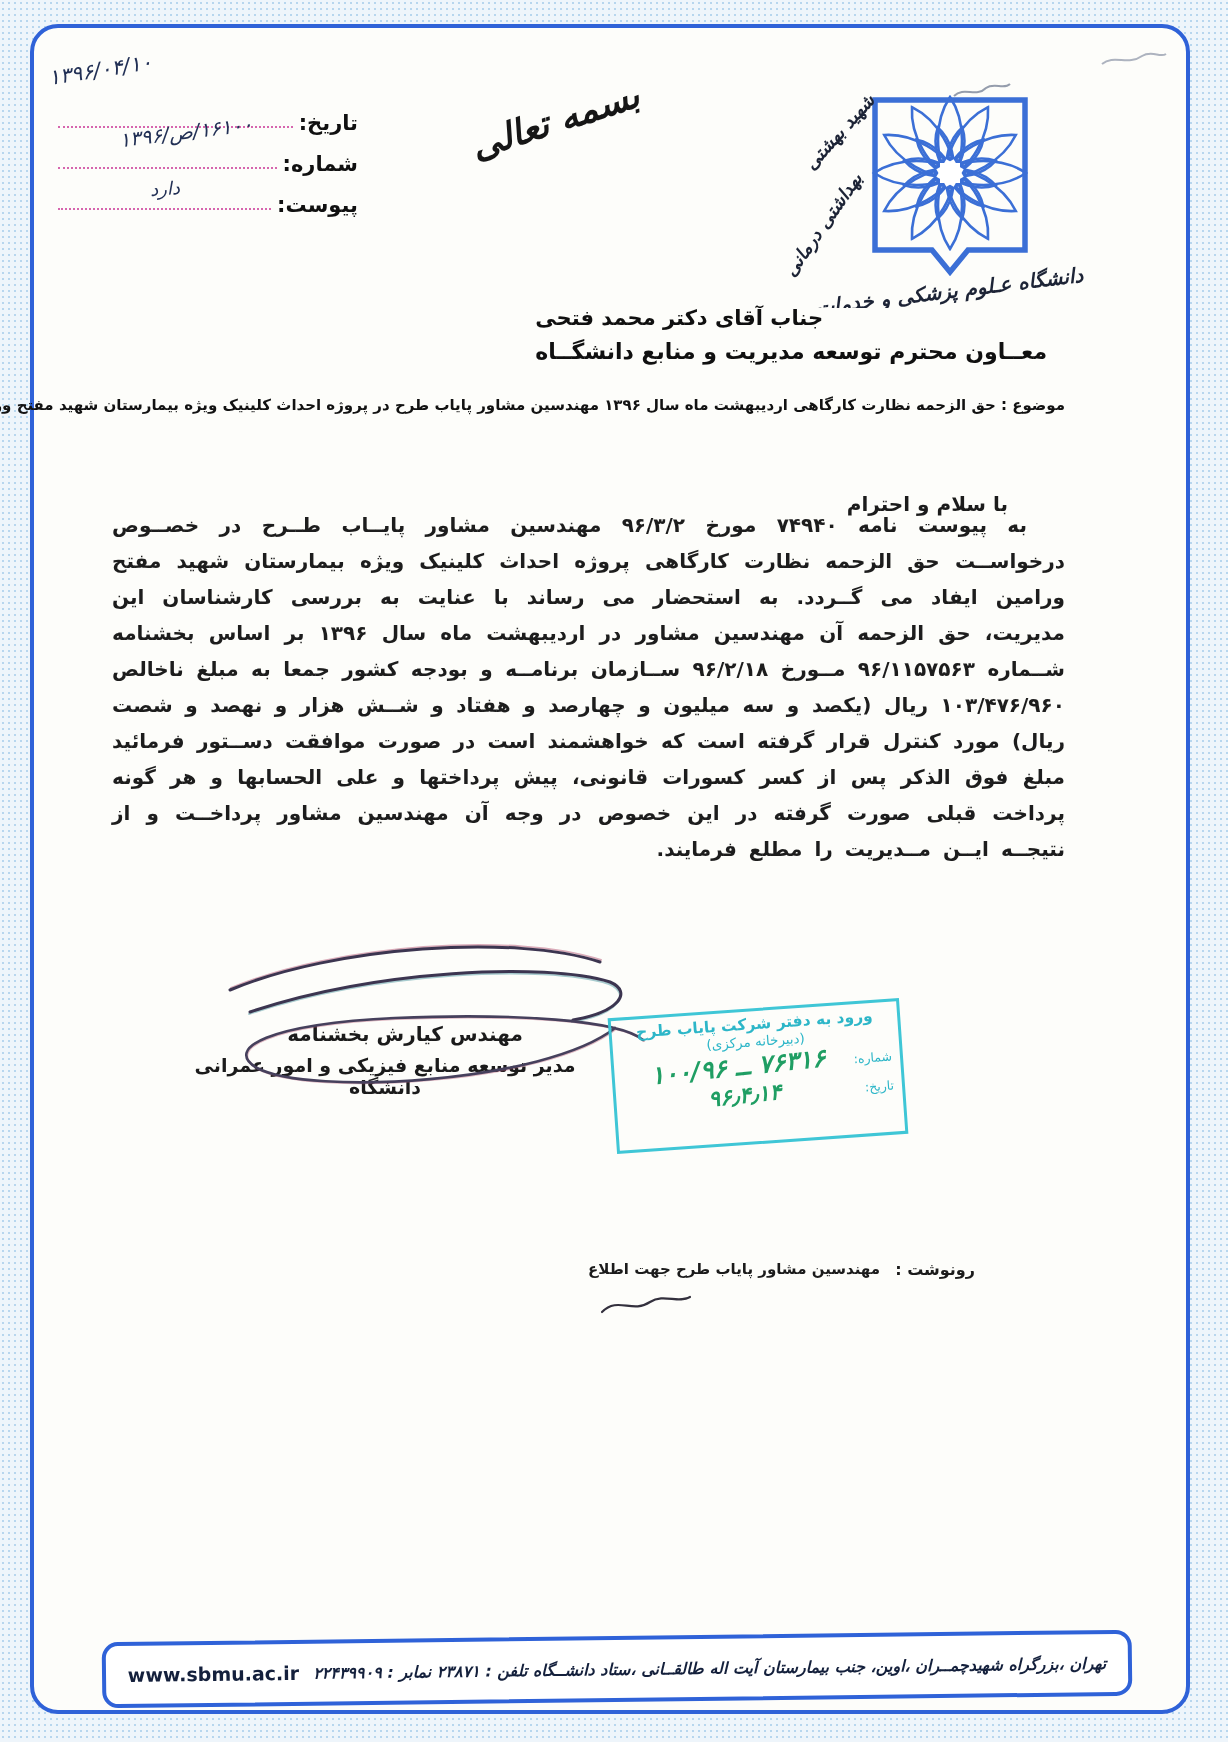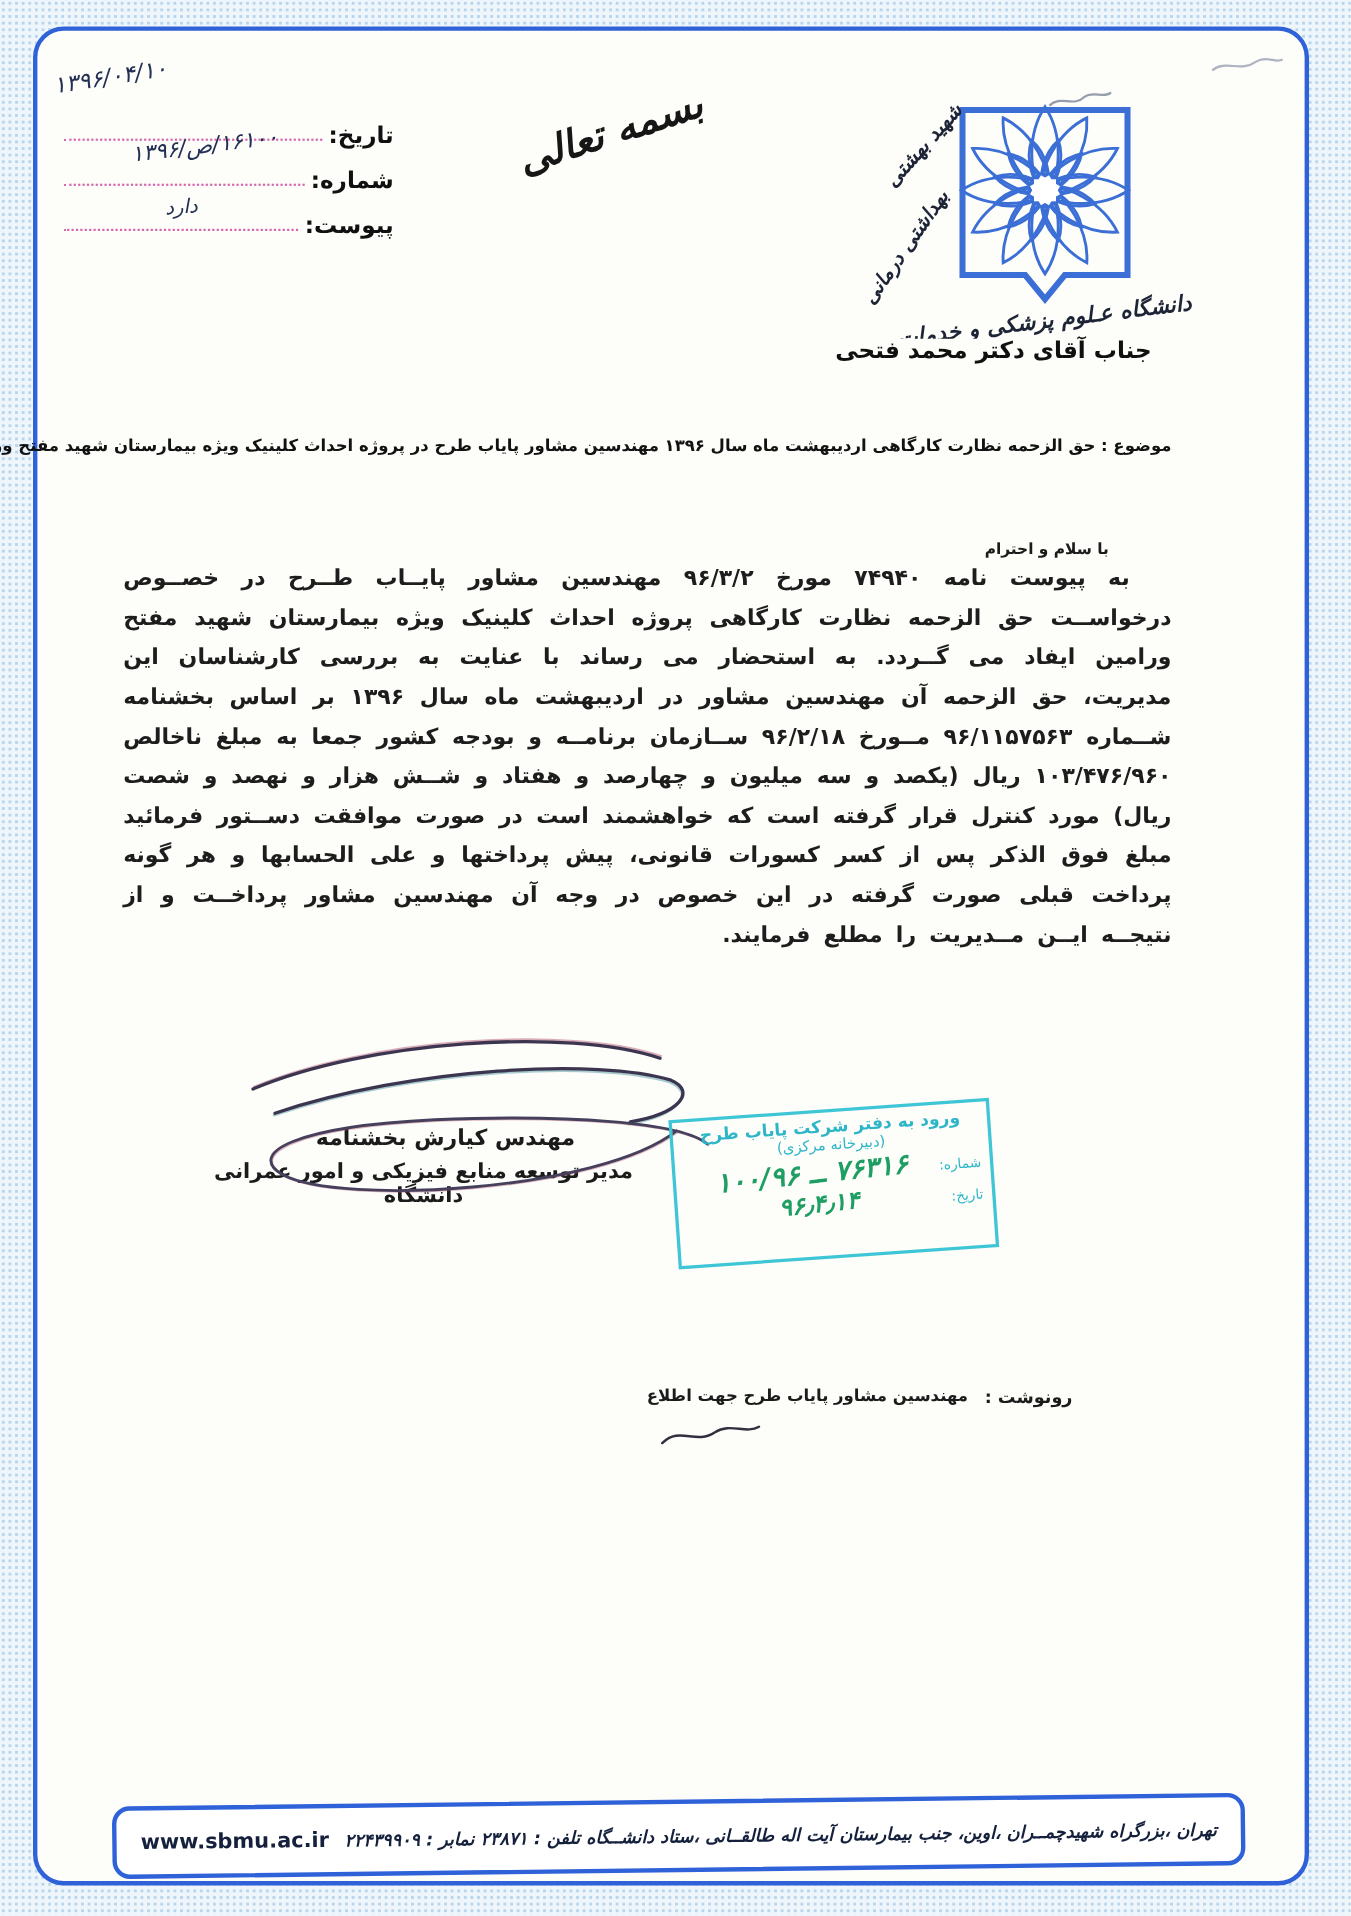--- a/index.html
+++ b/index.html
@@ -28,21 +28,21 @@
   
   .basmala { position:absolute; left:468px; top:100px; font-size:36px; font-weight:bold; font-style:italic; transform:rotate(-18deg); color:#161616; }
   
   .logo { position:absolute; left:760px; top:58px; }
   
   .recip { position:absolute; right:181px; top:306px; direction:rtl; text-align:left; color:#101010; }
   .recip-l1 { font-size:21px; font-weight:bold; }
   .recip-l2 { font-size:22px; font-weight:bold; margin-top:9px; }
   .subject { position:absolute; right:163px; top:396px; direction:rtl; font-size:15px; font-weight:bold; white-space:nowrap; color:#121212; }
   
-  .salutation { position:absolute; right:220px; top:492px; direction:rtl; font-size:14px; font-weight:bold; }
+  .salutation { position:absolute; right:220px; top:492px; direction:rtl; font-size:20px; font-weight:bold; }
   .body-par {
     position:absolute; right:163px; left:112px; top:507px; direction:rtl;
     text-align:justify; font-size:20px; line-height:36px; font-weight:bold;
     color:#1d1d1d; text-indent:38px; word-spacing:5px;
   }
   
   .sig-name { position:absolute; left:255px; width:300px; top:1022px; text-align:center; font-size:20px; font-weight:bold; direction:rtl; }
   .sig-title { position:absolute; left:182px; width:406px; top:1054px; text-align:center; font-size:19px; font-weight:bold; direction:rtl; }
   .sig-svg { position:absolute; left:215px; top:928px; pointer-events:none; }
   
@@ -170,20 +170,21 @@
 
   <svg class="artifact" style="left:952px;top:78px;" width="60" height="26">
     <path d="M2,18 C12,8 24,20 34,10 C42,4 52,12 58,6" stroke="#7a8598" stroke-width="2" fill="none" opacity="0.8"></path>
   </svg>
   <svg class="artifact" style="left:1098px;top:48px;" width="70" height="26">
     <path d="M4,16 C16,6 30,18 44,8 C54,2 62,10 68,6" stroke="#8a93a5" stroke-width="2" fill="none" opacity="0.7"></path>
   </svg>
 
   <div class="recip">
     <div class="recip-l1">جناب آقای دکتر محمد فتحی</div>
+    <div class="recip-l2">معــاون محترم توسعه مدیریت و منابع دانشگــاه</div>
   </div>
 
   <div class="subject">موضوع : حق الزحمه نظارت کارگاهی اردیبهشت ماه سال ۱۳۹۶ مهندسین مشاور پایاب طرح در پروژه احداث کلینیک ویژه بیمارستان شهید مفتح ورامین</div>
 
   <div class="salutation">با سلام و احترام</div>
   <p class="body-par">به پیوست نامه ۷۴۹۴۰ مورخ ۹۶/۳/۲ مهندسین مشاور پایــاب طــرح در خصــوص درخواســت حق الزحمه نظارت کارگاهی پروژه احداث کلینیک ویژه بیمارستان شهید مفتح ورامین ایفاد می گــردد. به استحضار می رساند با عنایت به بررسی کارشناسان این مدیریت، حق الزحمه آن مهندسین مشاور در اردیبهشت ماه سال ۱۳۹۶ بر اساس بخشنامه شــماره ۹۶/۱۱۵۷۵۶۳ مــورخ ۹۶/۲/۱۸ ســازمان برنامــه و بودجه کشور جمعا به مبلغ ناخالص ۱۰۳/۴۷۶/۹۶۰ ریال (یکصد و سه میلیون و چهارصد و هفتاد و شــش هزار و نهصد و شصت ریال) مورد کنترل قرار گرفته است که خواهشمند است در صورت موافقت دســتور فرمائید مبلغ فوق الذکر پس از کسر کسورات قانونی، پیش پرداختها و علی الحسابها و هر گونه پرداخت قبلی صورت گرفته در این خصوص در وجه آن مهندسین مشاور پرداخــت و از نتیجــه ایــن مــدیریت را مطلع فرمایند.</p>
 
   <div class="sig-name">مهندس کیارش بخشنامه</div>
   <div class="sig-title">مدیر توسعه منابع فیزیکی و امور عمرانی دانشگاه</div>
   <svg class="sig-svg" width="440" height="175" viewBox="0 0 440 175">

